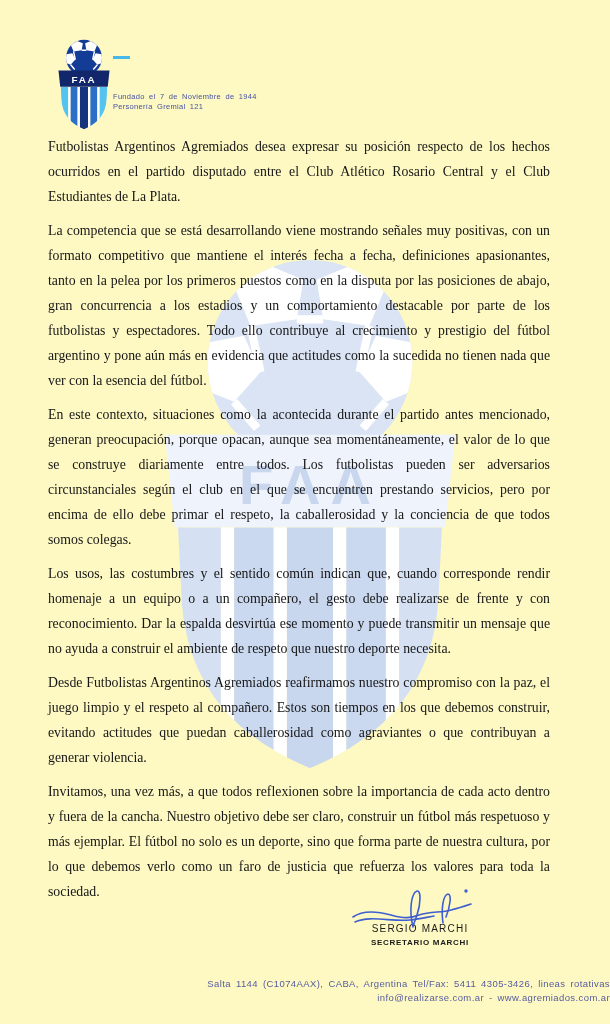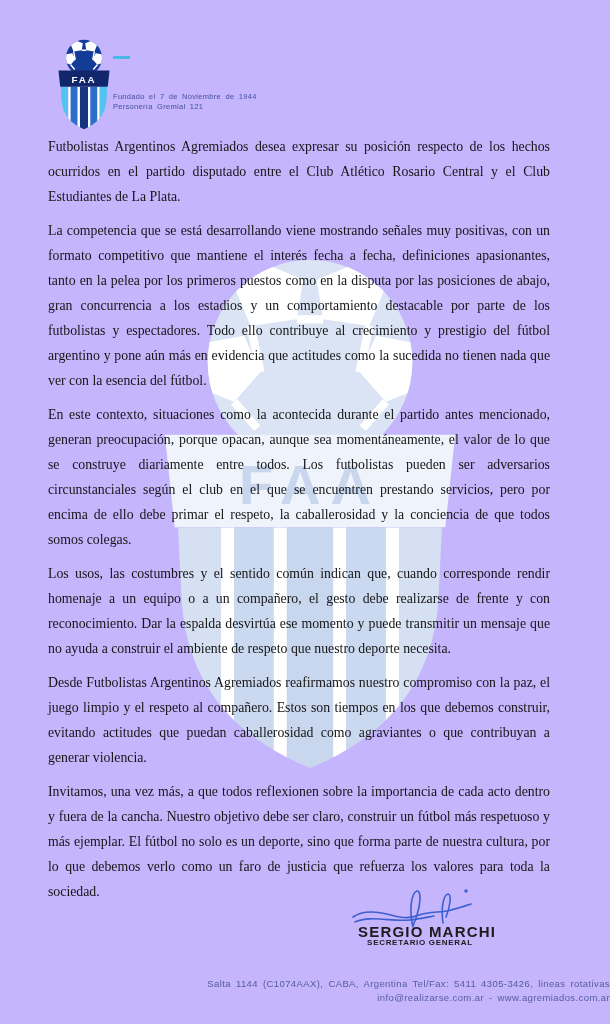--- a/index.html
+++ b/index.html
@@ -1,18 +1,18 @@
 <!DOCTYPE html>
 <html><head>
 <meta charset="utf-8">
 <style>
   html,body { margin:0; padding:0; background:#ffffff; }
   .page {
     position:relative; width:610px; height:1024px; margin:0 auto;
-    background:#c4b5fd; overflow:hidden;
+    background:#fef9c3; overflow:hidden;
     font-family:"Liberation Sans", sans-serif;
   }
 
   
   .logo { position:absolute; left:55px; top:38px; width:58px; height:93px; }
   .cyan-dash { position:absolute; left:113px; top:56px; width:17px; height:3px; background:#49b8e8; }
   .org-title {
     position:absolute; left:111px; top:62px; width:470px;
     font-size:23px; line-height:25px; font-weight:normal;
     color:#232f80; letter-spacing:1px; word-spacing:7px; white-space:nowrap;
@@ -30,21 +30,21 @@
     position:absolute; left:48px; top:134px; width:502px; z-index:1;
     font-family:"Liberation Serif", serif; font-size:13.8px; line-height:25px;
     color:#161616; text-align:justify;
   }
   .letter p { margin:0 0 9px 0; }
 
   
   .sig-scribble { position:absolute; left:350px; top:882px; width:128px; height:52px; z-index:2; }
   .sig-name {
     position:absolute; left:358px; top:923px; width:124px; text-align:center; z-index:1;
-    font-size:15px; font-weight:bold; color:#1b1b1b; letter-spacing:1.2px; white-space:nowrap;
+    font-size:10px; font-weight:normal; color:#1b1b1b; letter-spacing:1.2px; white-space:nowrap;
   }
   .sig-role {
     position:absolute; left:358px; top:938px; width:124px; text-align:center;
     font-size:8px; font-weight:bold; color:#1b1b1b; letter-spacing:.7px; white-space:nowrap;
   }
 
   
   .footer {
     position:absolute; left:0; top:977px; width:610px; text-align:right;
     font-size:9.5px; line-height:14px; color:#565c9e; letter-spacing:.4px; word-spacing:2px;
@@ -154,20 +154,20 @@
   </div>
 
   <svg class="sig-scribble" viewBox="0 0 128 52" xmlns="http://www.w3.org/2000/svg">
     <path class="sig-stroke" d="M3,35 C14,27 30,30 41,33 C55,37 61,36 69,33 C81,29 91,31 101,28 C109,26 115,24 121,22"></path>
     <path class="sig-stroke" d="M5,40 C20,33 42,40 60,38 C70,37 78,35 84,34"></path>
     <path class="sig-stroke" d="M63,45 C59,29 61,11 67,9 C71,8 71,21 67,33 C65,39 63,43 63,45"></path>
     <path class="sig-stroke" d="M93,41 C91,27 93,13 98,12 C102,12 100,25 96,35"></path>
     <circle cx="116" cy="9" r="1.7" fill="#3f5fd0"></circle>
   </svg>
   <div class="sig-name">SERGIO MARCHI</div>
-  <div class="sig-role">SECRETARIO GENERAL</div>
+  <div class="sig-role">SECRETARIO MARCHI</div>
 
   <div class="footer">
     <div>Salta 1144 (C1074AAX), CABA, Argentina Tel/Fax: 5411 4305-3426, lineas rotativas</div>
     <div>info@realizarse.com.ar - www.agremiados.com.ar</div>
   </div>
 
 </div>
 
 </body></html>

